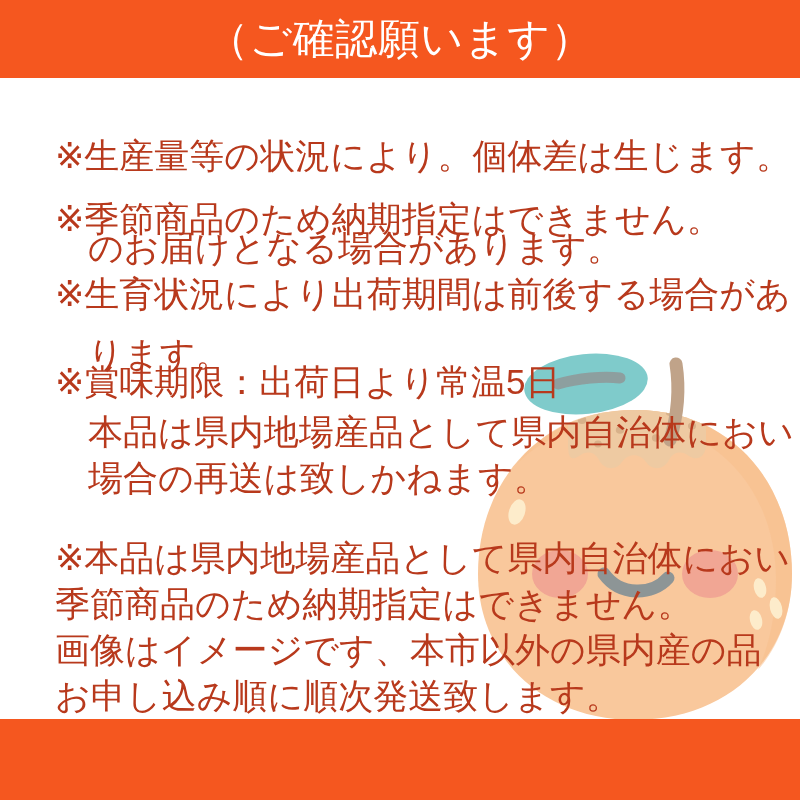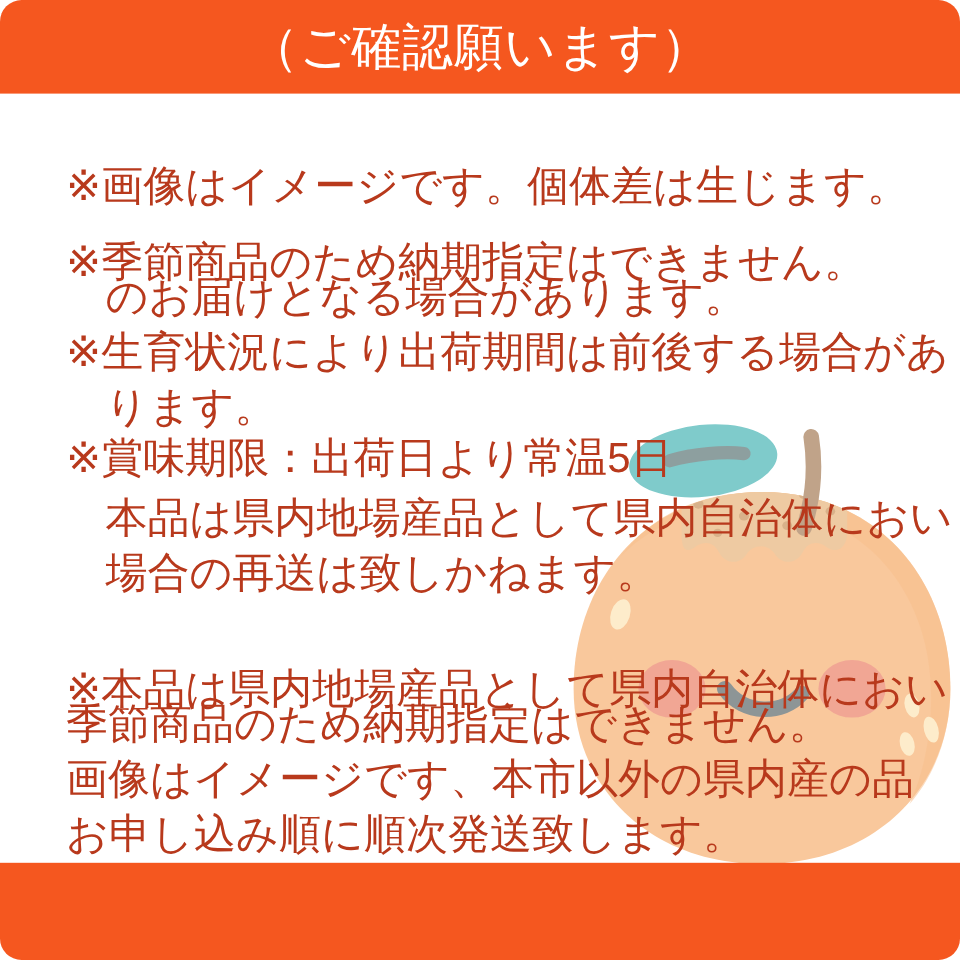--- a/index.html
+++ b/index.html
@@ -10,21 +10,20 @@
   body {
     font-family: "Liberation Sans", "DejaVu Sans", sans-serif;
   }
 
   #page {
     position: relative;
     width: 800px;
     height: 800px;
     background: #ffffff;
     overflow: hidden;
-    border-radius: 18px;
   }
 
   
   .header-bar {
     position: absolute;
     left: 0;
     top: 0;
     width: 800px;
     height: 78px;
     background: #f5571f;
@@ -182,30 +181,30 @@
         <ellipse cx="286" cy="268" rx="6" ry="10" transform="rotate(-14 286 268)"></ellipse>
       </g>
     </svg>
   </div>
 
   <div class="header-bar">
     <div class="header-title">（ご確認願います）</div>
   </div>
 
   <div class="notice-block">
-    <div class="notice-line" style="top:138px">※画像はイメージです。個体差は生じます。</div>
+    <div class="notice-line" style="top:138px">※生産量等の状況により。個体差は生じます。</div>
     <div class="notice-line" style="top:201px">※季節商品のため納期指定はできません。</div>
     <div class="notice-line indent" style="top:230px">のお届けとなる場合があります。</div>
     <div class="notice-line" style="top:276px">※生育状況により出荷期間は前後する場合があ</div>
-    <div class="notice-line indent" style="top:322px">ります。</div>
+    <div class="notice-line indent" style="top:336px">ります。</div>
     <div class="notice-line" style="top:364px">※賞味期限：出荷日より常温5日</div>
     <div class="notice-line indent" style="top:414px">本品は県内地場産品として県内自治体におい</div>
     <div class="notice-line indent" style="top:460px">場合の再送は致しかねます。</div>
 
-    <div class="notice-line" style="top:557px">※本品は県内地場産品として県内自治体におい</div>
+    <div class="notice-line" style="top:540px">※本品は県内地場産品として県内自治体におい</div>
     <div class="notice-line" style="top:586px">季節商品のため納期指定はできません。</div>
     <div class="notice-line" style="top:632px">画像はイメージです、本市以外の県内産の品</div>
     <div class="notice-line" style="top:678px">お申し込み順に順次発送致します。</div>
   </div>
 
   <div class="footer-bar"></div>
 
 </div>
 
 </body></html>

